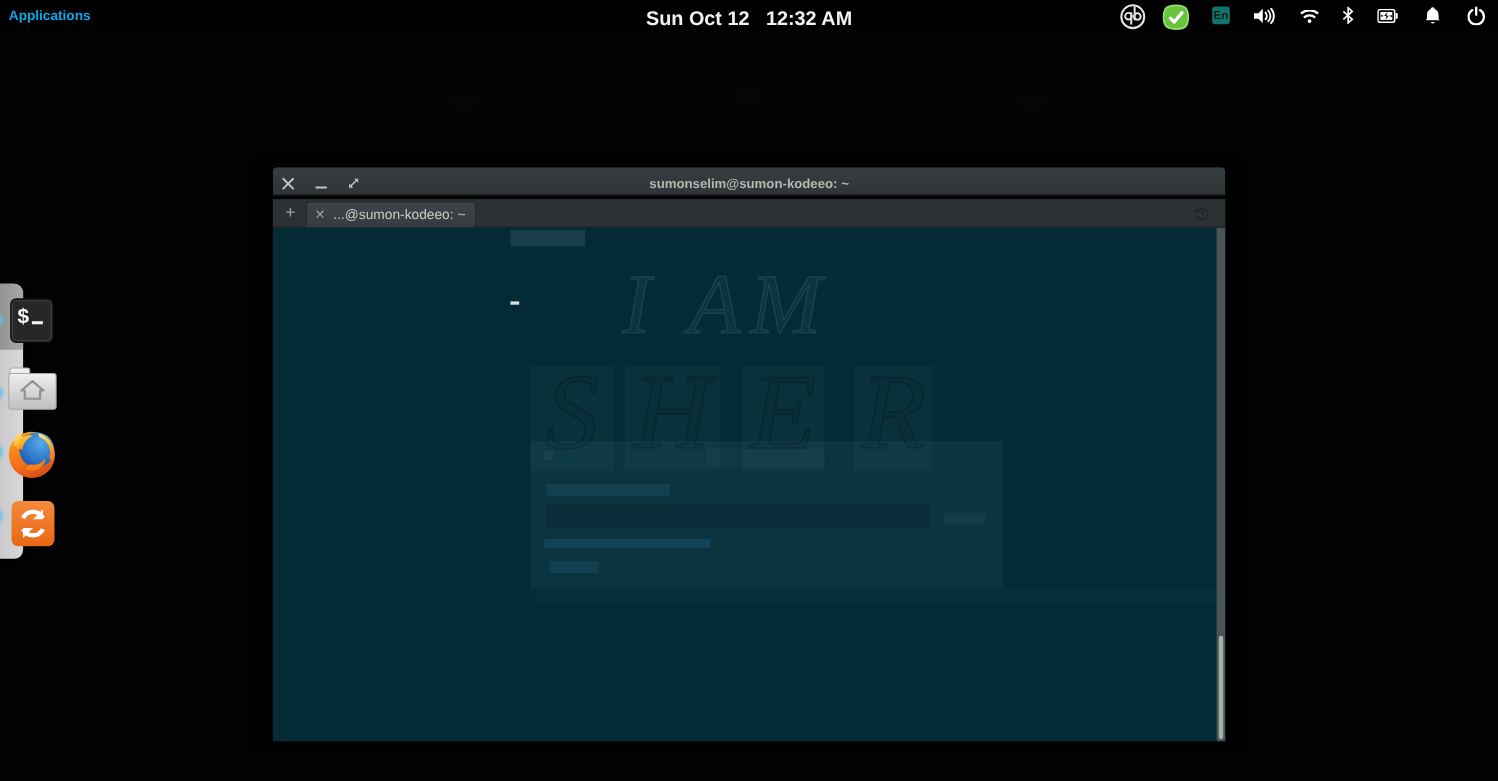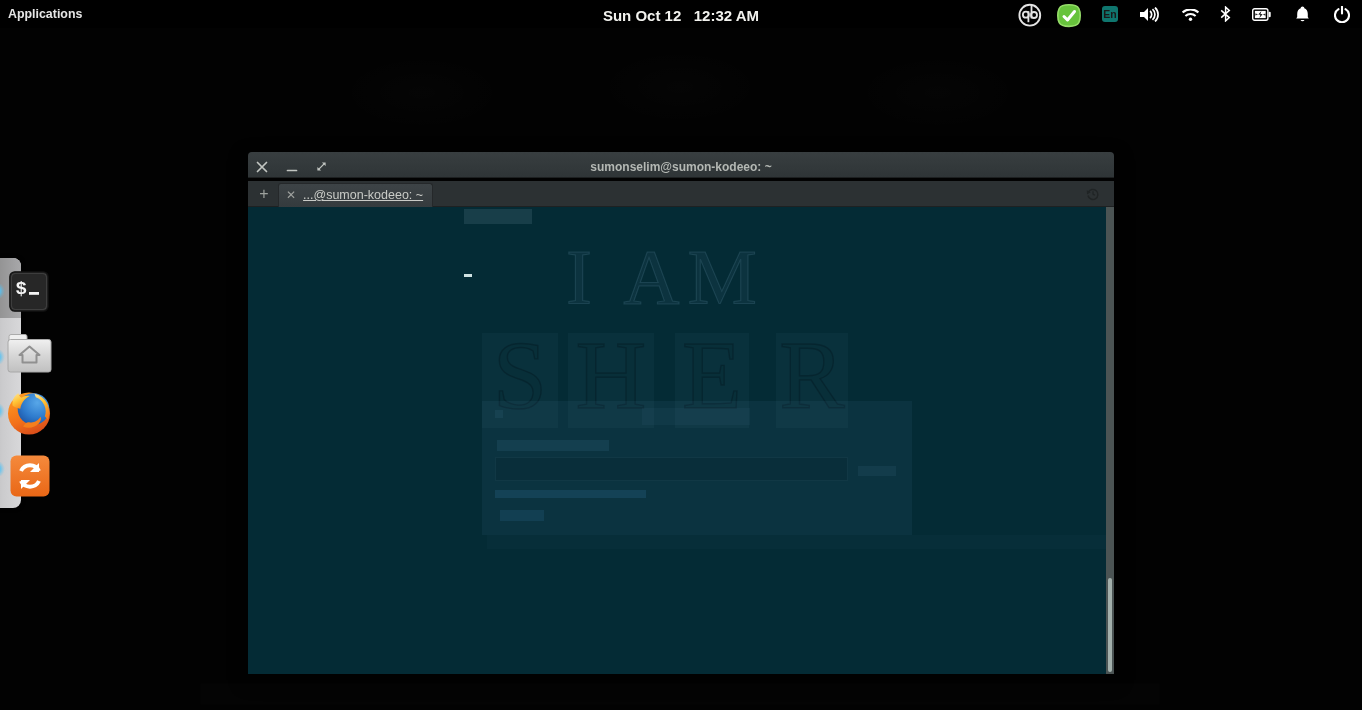--- a/index.html
+++ b/index.html
@@ -2,22 +2,22 @@
 <html><head>
 <meta charset="utf-8">
 <style>
   * { margin:0; padding:0; box-sizing:border-box; }
   html,body { width:1362px; height:710px; overflow:hidden; background:#020202; }
   body { position:relative; font-family:"Liberation Sans", sans-serif; }
   .abs { position:absolute; }
 
   
   #topbar { position:absolute; left:0; top:0; width:1362px; height:28px; background:#000000; }
-  #appsmenu { position:absolute; left:8px; top:7px; color:#e5e5e5; font-size:12.4px; font-weight:bold; letter-spacing:0px; }
-  #clock { position:absolute; left:0; top:7px; width:1362px; text-align:center; color:#f2f2ee; font-size:15px; font-weight:bold; }
+  #appsmenu { position:absolute; left:8px; top:7px; color:#0ea5e9; font-size:12.4px; font-weight:bold; letter-spacing:0px; }
+  #clock { position:absolute; left:0; top:7px; width:1362px; text-align:center; color:#f2f2ee; font-size:18px; font-weight:bold; }
 
   
   #dockpanel { position:absolute; left:-10px; top:258px; width:31px; height:250px;
      background:linear-gradient(90deg,#bdbdbd 0%, #cbcbcd 40%, #d8d8da 100%);
      border-radius:0 8px 8px 0; box-shadow:0 0 4px rgba(0,0,0,.6); }
   #dockhl { position:absolute; left:-10px; top:258px; width:31px; height:60px;
      background:linear-gradient(90deg,#8a8a8a, #a8a8aa); border-radius:0 8px 0 0; }
 
   
   #win { position:absolute; left:248px; top:152px; width:866px; height:522px;
@@ -38,21 +38,21 @@
 
   
   #term { position:absolute; left:0; top:55px; width:866px; height:467px; background:#042b35; overflow:hidden; }
   #termtext { position:absolute; left:1px; top:1px; color:#cdd1c7;
      font-family:"Liberation Mono", monospace; font-size:14.3px; letter-spacing:-0.62px; line-height:17.2px; white-space:pre; }
   
   #sbtrack { position:absolute; right:0px; top:0; width:8px; height:467px; background:#4b5454; }
   #sbthumb { position:absolute; right:2px; top:371px; width:4px; height:94px; background:#a3b0ac; border-radius:2px; }
 
   
-  .faint { position:absolute; }
+  .faint { position:absolute;font-style:italic; }
 </style>
 </head>
 <body>
 
   <div class="abs" style="left:250px; top:35px; width:860px; height:115px; background:radial-gradient(ellipse 120px 55px at 20% 50%, rgba(255,255,255,0.013), transparent 70%), radial-gradient(ellipse 120px 55px at 50% 45%, rgba(255,255,255,0.013), transparent 70%), radial-gradient(ellipse 120px 55px at 80% 50%, rgba(255,255,255,0.013), transparent 70%);"></div>
 
   <div class="abs" style="left:200px; top:683px; width:960px; height:22px; background:rgba(255,255,255,0.013); filter:blur(1px);"></div>
 
   <div id="win">
     <div id="titlebar">
@@ -64,21 +64,21 @@
       </svg>
       <svg class="abs" style="left:67px; top:8px;" width="13" height="13" viewBox="0 0 13 13">
         <line x1="3.4" y1="9.6" x2="9.6" y2="3.4" stroke="#c2c6c2" stroke-width="1.3"></line>
         <path d="M6.9 2.4 L10.6 2.4 L10.6 6.1 Z" fill="#c2c6c2"></path>
         <path d="M2.4 6.9 L2.4 10.6 L6.1 10.6 Z" fill="#c2c6c2"></path>
       </svg>
       <div id="title">sumonselim@sumon-kodeeo:&nbsp;~</div>
     </div>
     <div id="tabbar">
       <div id="plusbtn">+</div>
-      <div id="tab"><span style="margin-left:7px; color:#9fa29f; font-size:12px;">✕</span><span style="margin-left:7px;text-decoration:underline;">...@sumon-kodeeo: ~</span></div>
+      <div id="tab"><span style="margin-left:7px; color:#9fa29f; font-size:12px;">✕</span><span style="margin-left:7px;">...@sumon-kodeeo: ~</span></div>
 
       <svg class="abs" style="right:14px; top:6px;" width="14" height="14" viewBox="0 0 14 14">
         <path d="M2.3 5.5 A5 5 0 1 1 2 8.5" fill="none" stroke="#202425" stroke-width="1.5"></path>
         <path d="M0.8 3.2 L1 7.4 L4.6 5.2 Z" fill="#202425"></path>
         <line x1="7" y1="4.2" x2="7" y2="7.4" stroke="#202425" stroke-width="1.3"></line>
         <line x1="7" y1="7.4" x2="9" y2="8.2" stroke="#202425" stroke-width="1.3"></line>
       </svg>
     </div>
     <div id="term">
 

